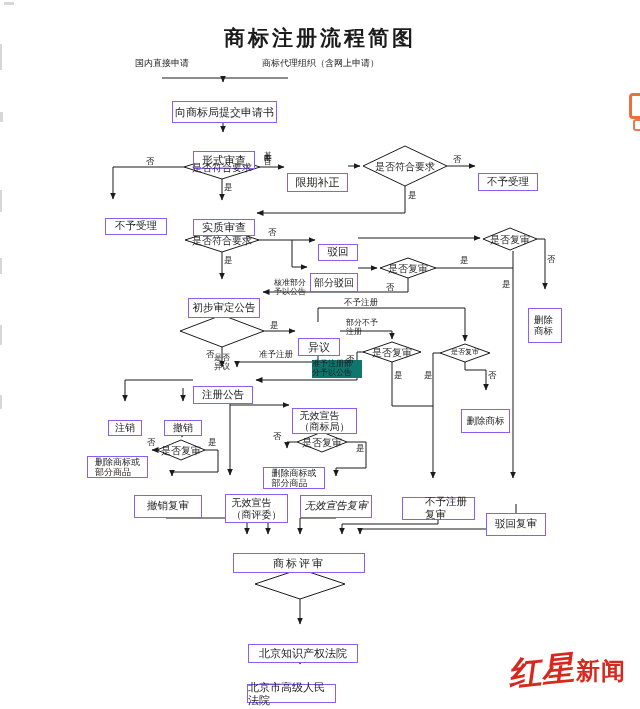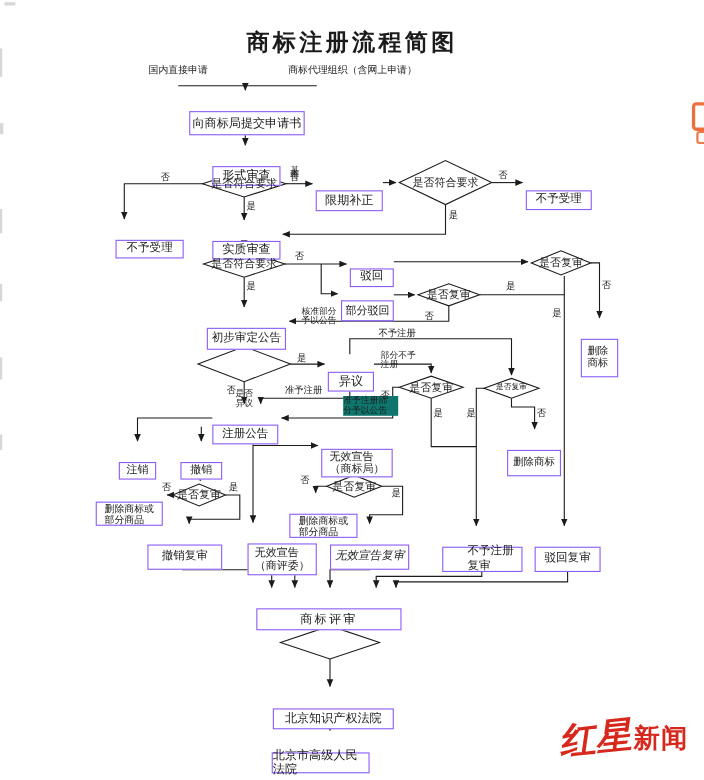--- a/index.html
+++ b/index.html
@@ -136,21 +136,21 @@
 部分商品</div>
   <div class="box" style="left:134px;top:479px;width:68px;height:23px;">撤销复审</div>
   <div class="box" style="left:292px;top:392px;width:65px;height:26px;font-size:10px;">无效宣告
 （商标局）</div>
   <div class="box" style="left:263px;top:451px;width:62px;height:22px;font-size:9px;">删除商标或
 部分商品</div>
   <div class="box" style="left:225px;top:478px;width:63px;height:29px;font-size:10px;">无效宣告
 （商评委）</div>
   <div class="box" style="left:300px;top:479px;width:72px;height:23px;font-style:italic;">无效宣告复审</div>
   <div class="box" style="left:402px;top:481px;width:73px;height:23px;padding-left:22px;">不予注册复审</div>
-  <div class="box" style="left:486px;top:481px;width:60px;height:23px;">驳回复审</div>
+  <div class="box" style="left:486px;top:497px;width:60px;height:23px;">驳回复审</div>
   <div class="box" style="left:528px;top:292px;width:34px;height:35px;font-size:9.5px;padding:0 5px;">删除商标</div>
   <div class="box" style="left:461px;top:393px;width:49px;height:24px;font-size:9.5px;">删除商标</div>
   <div class="box" style="left:248px;top:628px;width:110px;height:19px;font-size:11px;">北京知识产权法院</div>
   <div class="box" style="left:233px;top:537px;width:132px;height:20px;font-size:11px;letter-spacing:2px;">商标评审</div>
   <div class="box" style="left:247px;top:668px;width:89px;height:19px;font-size:11px;">北京市高级人民法院</div>
 
   <div class="dlabel" style="left:184px;top:155px;width:76px;height:24px;">是否符合要求</div>
   <div class="dlabel" style="left:363px;top:148px;width:84px;height:36px;">是否符合要求</div>
   <div class="dlabel" style="left:185px;top:228px;width:74px;height:24px;">是否符合要求</div>
   <div class="dlabel" style="left:380px;top:258px;width:56px;height:20px;">是否复审</div>

